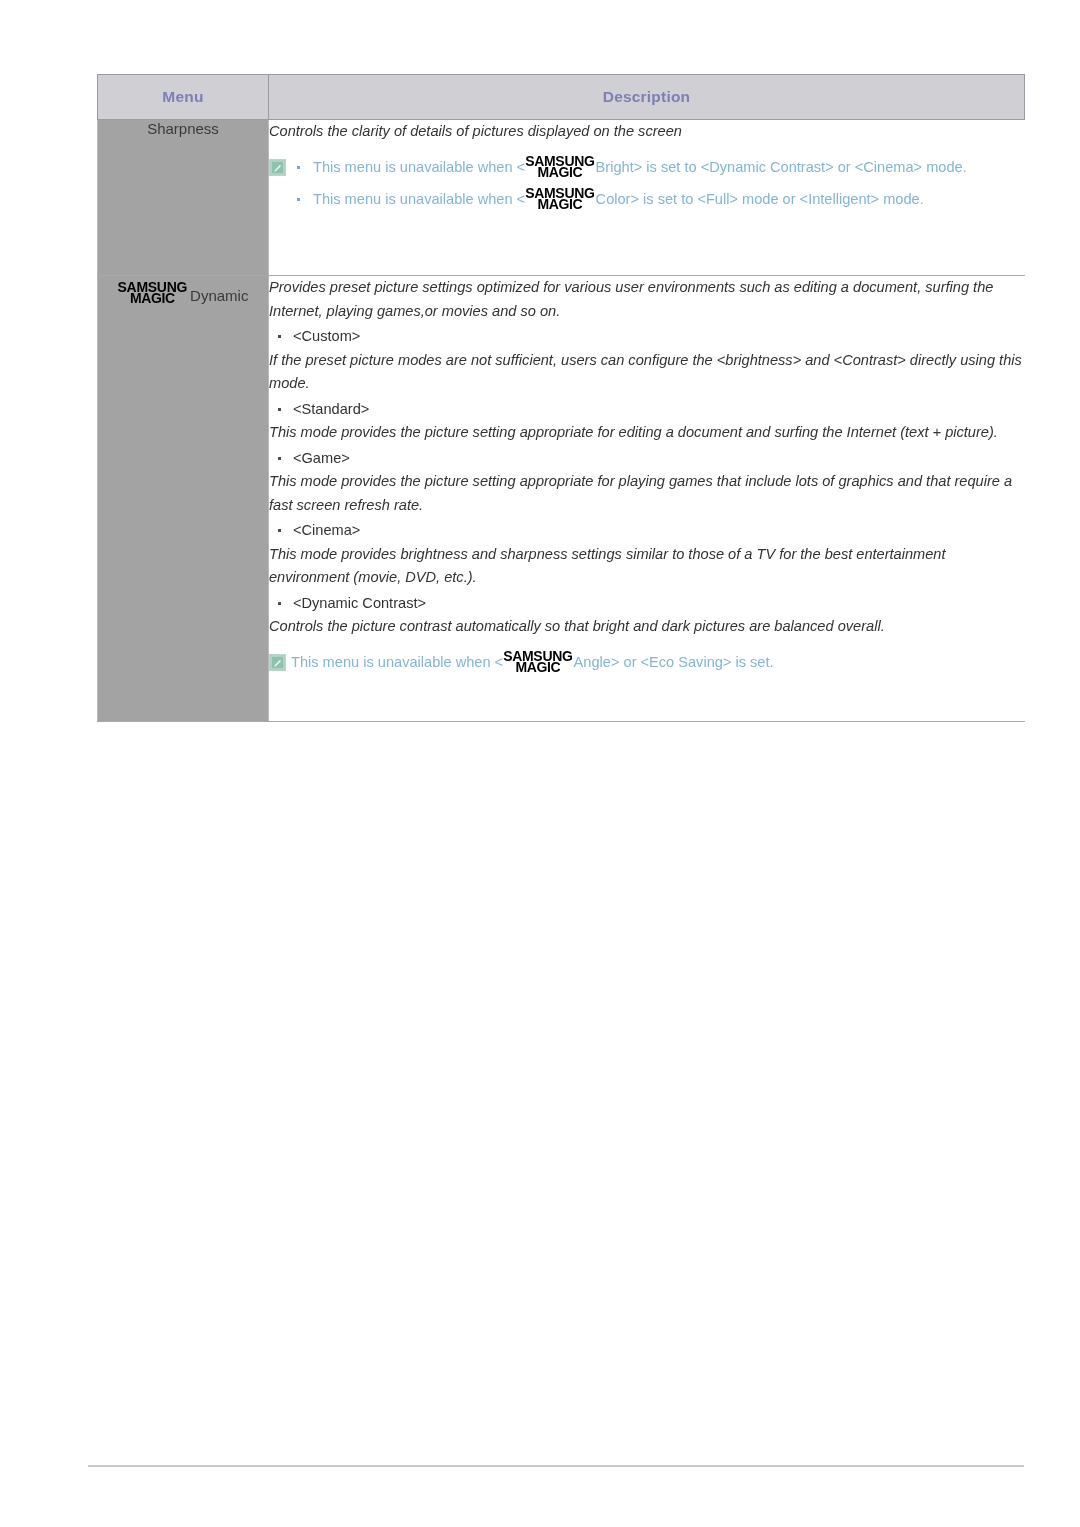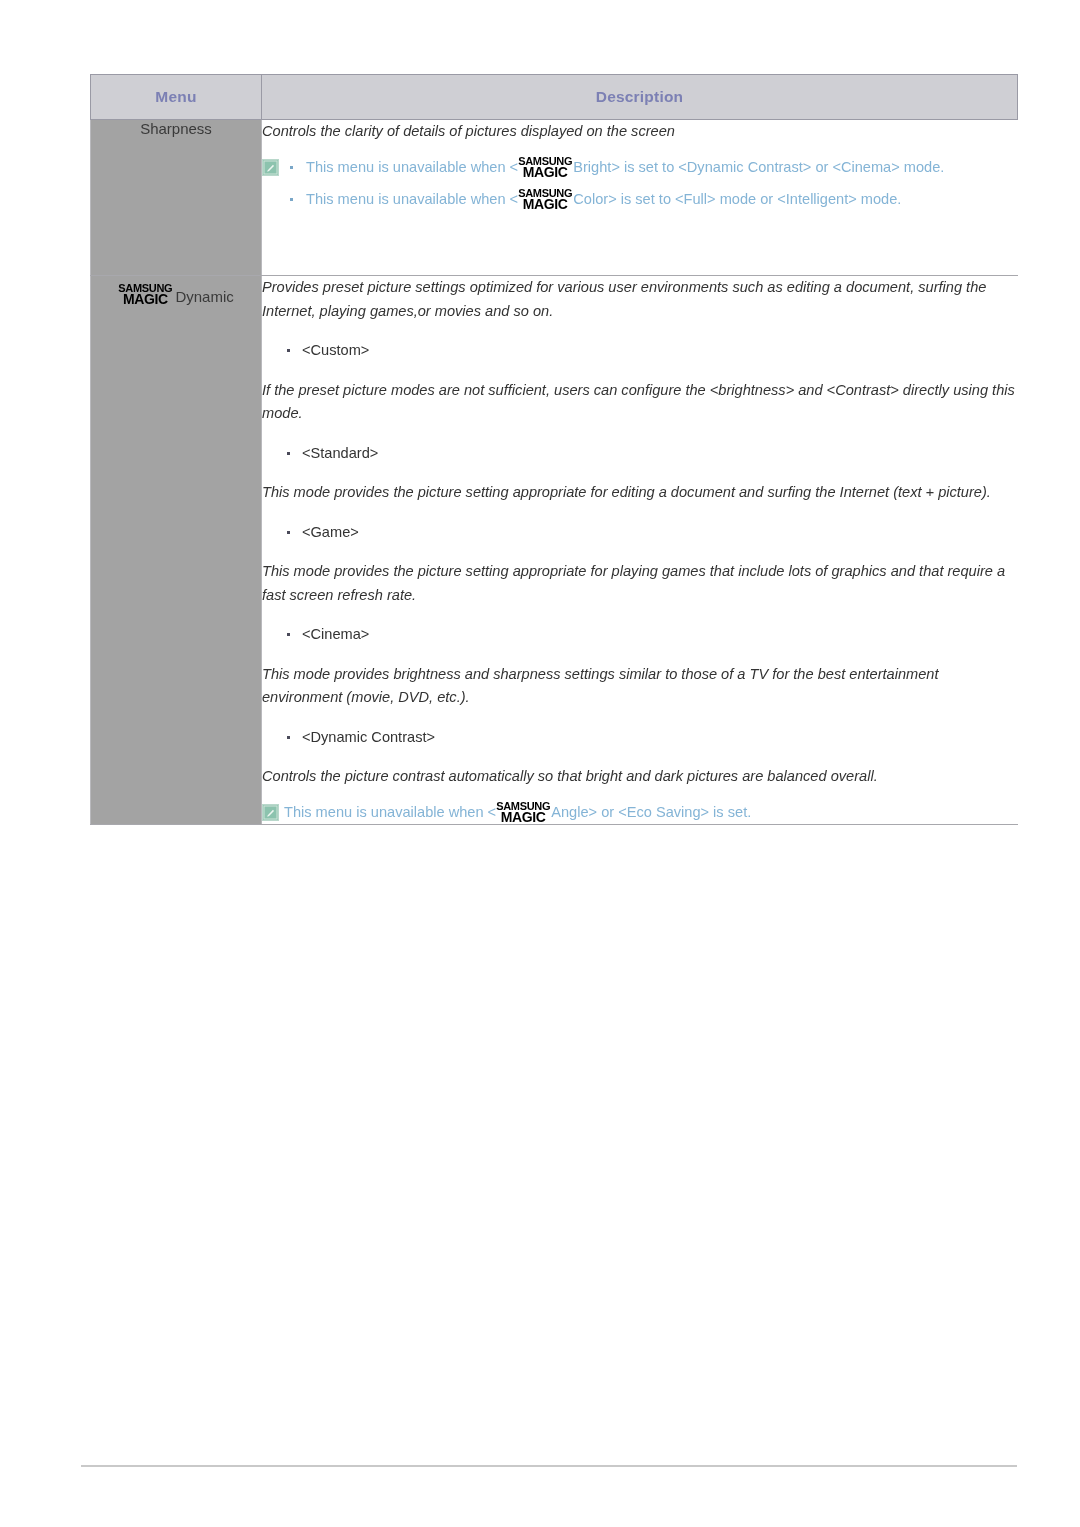--- a/index.html
+++ b/index.html
@@ -11,21 +11,21 @@
     width: 1080px;
     height: 1527px;
     font-family: "Liberation Sans", sans-serif;
     color: #231f20;
     position: relative;
     overflow: hidden;
   }
 
   .page {
     position: absolute;
-    left: 9px; top: 0;
+    left: 16px; top: 0;
     width: 1016px;
     height: 1527px;
   }
 
   
   .spec-table {
     position: absolute;
     left: 81px;
     top: 74px;
     width: 927px;
@@ -76,21 +76,21 @@
   }
 
   .row-sharpness .menu-cell { height: 155px; }
   .row-magicbright .menu-cell { height: 445px; }
 
   
   .para { margin: 0 0 2px 0; font-style: italic; }
   .para.tight { margin-bottom: 0; }
 
   .bullet-line {
-    margin: 16px;
+    margin: 0;
     padding-left: 24px;
     position: relative;
   }
   .bullet-line::before {
     content: "";
     position: absolute;
     left: 9px;
     top: 10px;
     width: 3px;
     height: 3px;
@@ -148,21 +148,21 @@
     text-align: center;
     color: #000000;
     font-family: "Liberation Sans", sans-serif;
     font-weight: bold;
     margin: 0 1px 0 0;
     position: relative;
     top: 1px;
   }
   .magic-logo .l1 {
     display: block;
-    font-size: 11px;
+    font-size: 14px;
     letter-spacing: -0.3px;
     transform: scaleX(1.0);
     line-height: 9px;
   }
   .magic-logo .l2 {
     display: block;
     font-size: 14px;
     letter-spacing: -0.4px;
     line-height: 13px;
   }

